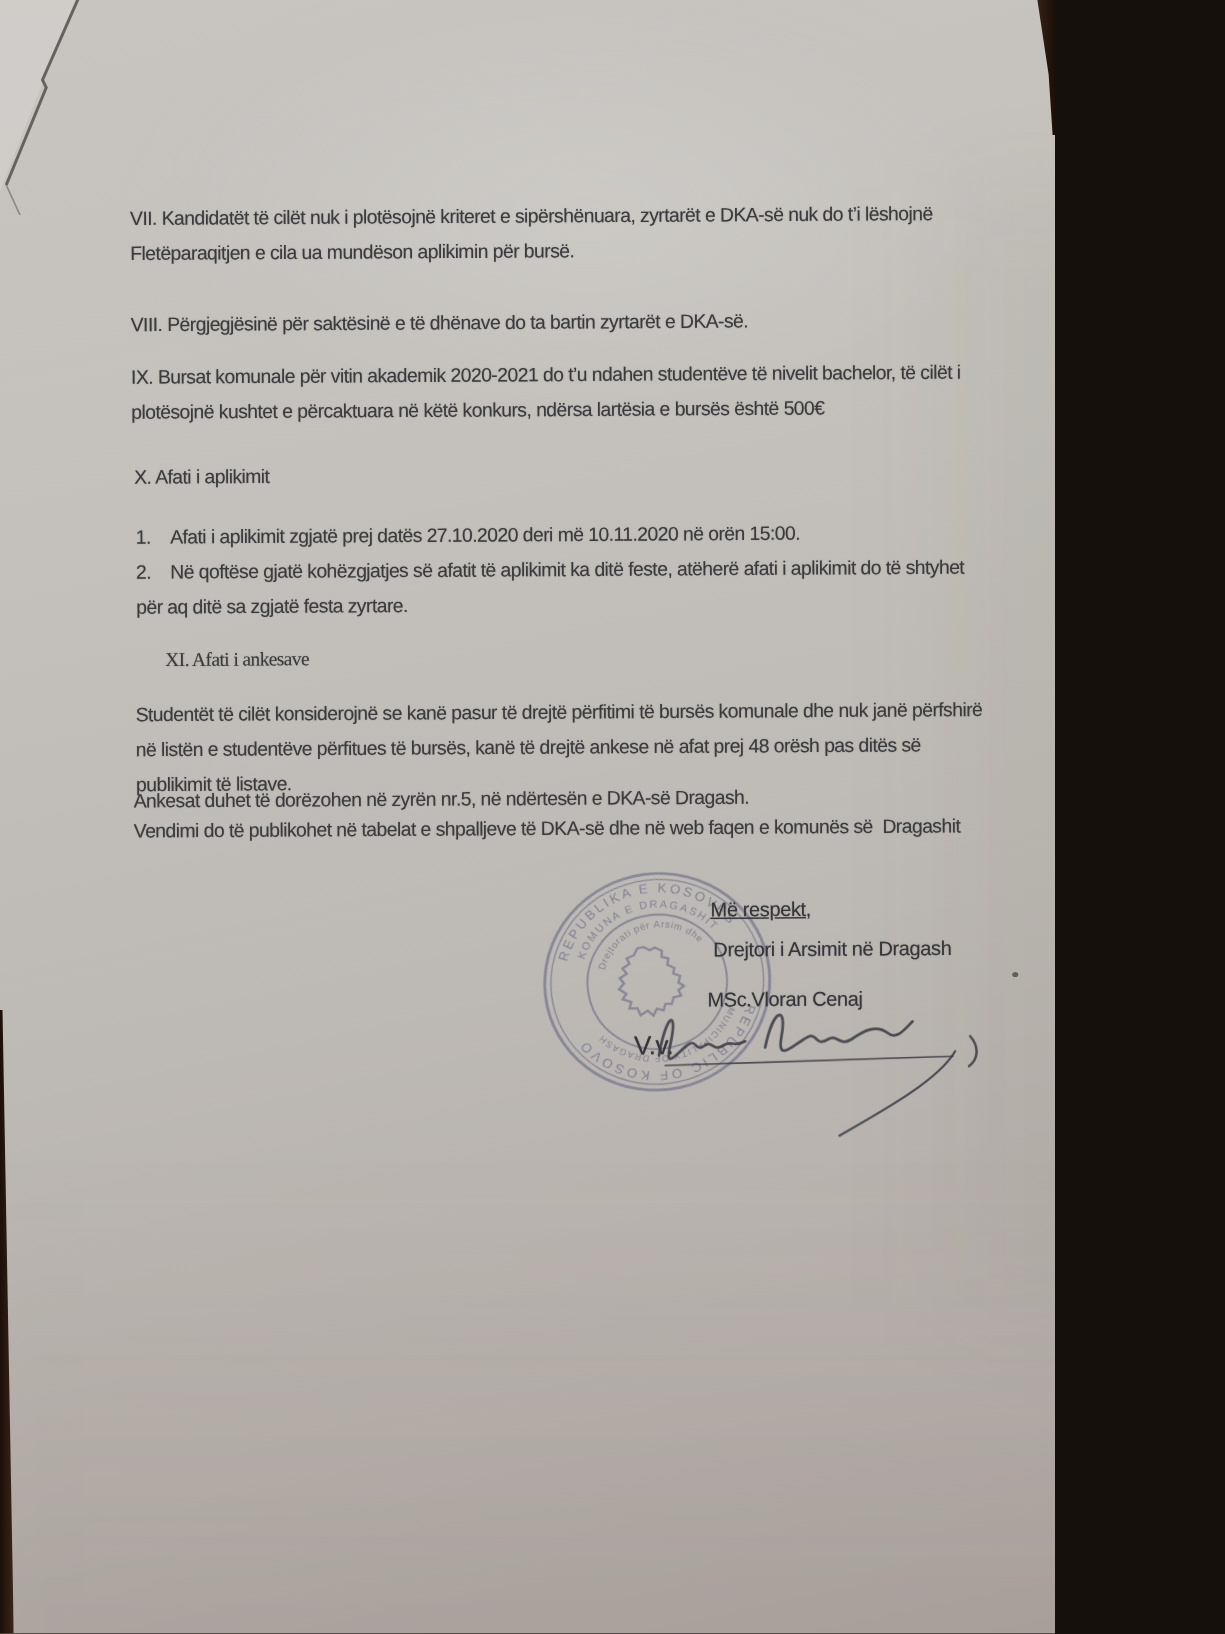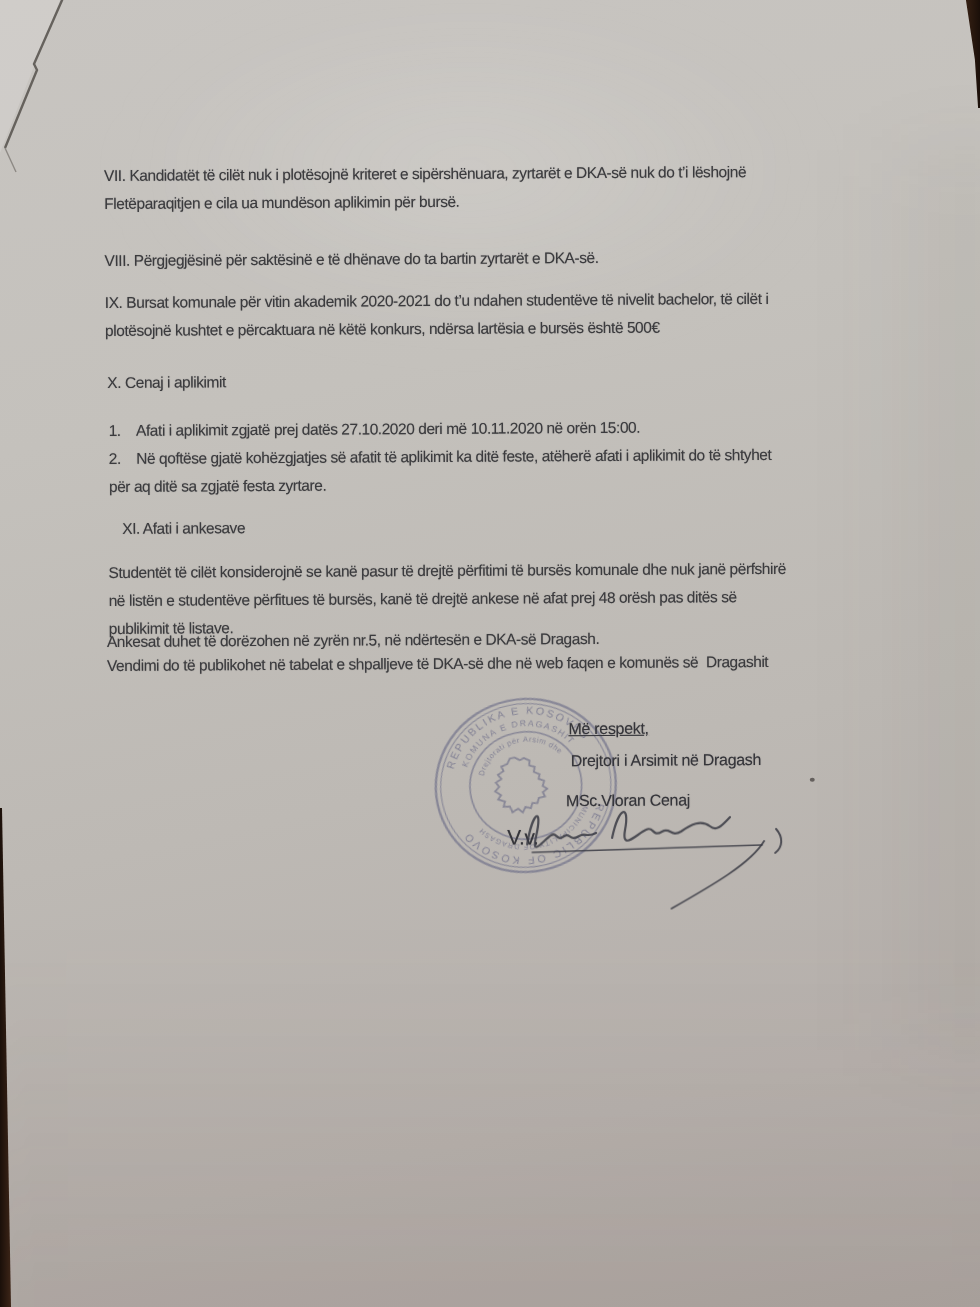--- a/index.html
+++ b/index.html
@@ -1,16 +1,16 @@
 <!DOCTYPE html>
 <html><head>
 <meta charset="utf-8">
 <style>
   html,body{margin:0;padding:0;background:#15100c;}
-  #photo{position:relative;width:980px;height:1307px;overflow:hidden;
+  #photo{position:relative;width:844px;height:1307px;overflow:hidden;
          font-family:"Liberation Sans",sans-serif;background:#15100c;}
   
   #paper{position:absolute;inset:0;
          background:linear-gradient(168deg,#c8c5c1 0%,#c4c1bc 30%,#bdb9b4 58%,#b6b0ac 82%,#aea7a3 100%);}
   .shade{position:absolute;pointer-events:none;filter:blur(40px);}
   #shade-top{left:120px;top:10px;width:700px;height:320px;background:radial-gradient(ellipse at center,rgba(255,255,255,.14),rgba(255,255,255,0) 70%);}
   #shade-bottom{left:-40px;bottom:-60px;width:1100px;height:420px;background:linear-gradient(180deg,rgba(96,76,64,0) 0%,rgba(96,76,64,.10) 100%);}
   #shade-right{right:-30px;top:150px;width:160px;height:900px;background:linear-gradient(90deg,rgba(70,60,52,0) 0%,rgba(70,60,52,.08) 100%);}
 
   
@@ -67,27 +67,27 @@
   <div id="content">
 
     <div class="txt" style="left:104px;top:162px;">VII. Kandidatët të cilët nuk i plotësojnë kriteret e sipërshënuara, zyrtarët e DKA-së nuk do t’i lëshojnë
 Fletëparaqitjen e cila ua mundëson aplikimin për bursë.</div>
 
     <div class="txt" style="left:104px;top:247px;">VIII. Përgjegjësinë për saktësinë e të dhënave do ta bartin zyrtarët e DKA-së.</div>
 
     <div class="txt" style="left:104px;top:289px;">IX. Bursat komunale për vitin akademik 2020-2021 do t’u ndahen studentëve të nivelit bachelor, të cilët i
 plotësojnë kushtet e përcaktuara në këtë konkurs, ndërsa lartësia e bursës është 500€</div>
 
-    <div class="txt" style="left:106px;top:369px;">X. Cenaj i aplikimit</div>
+    <div class="txt" style="left:106px;top:369px;">X. Afati i aplikimit</div>
 
     <div class="txt" style="left:107px;top:417px;">1.&nbsp;&nbsp;&nbsp;&nbsp;Afati i aplikimit zgjatë prej datës 27.10.2020 deri më 10.11.2020 në orën 15:00.
 2.&nbsp;&nbsp;&nbsp;&nbsp;Në qoftëse gjatë kohëzgjatjes së afatit të aplikimit ka ditë feste, atëherë afati i aplikimit do të shtyhet
 për aq ditë sa zgjatë festa zyrtare.</div>
 
-    <div class="txt" style="left:120px;top:515px;">XI. Afati i ankesave</div>
+    <div class="txt" style="left:130px;top:515px;font-family:Liberation Serif, serif;">XI. Afati i ankesave</div>
 
     <div class="txt" style="left:106px;top:559px;">Studentët të cilët konsiderojnë se kanë pasur të drejtë përfitimi të bursës komunale dhe nuk janë përfshirë
 në listën e studentëve përfitues të bursës, kanë të drejtë ankese në afat prej 48 orësh pas ditës së
 publikimit të listave.</div>
 
     <div class="txt txt-tight" style="left:104px;top:630px;">Ankesat duhet të dorëzohen në zyrën nr.5, në ndërtesën e DKA-së Dragash.</div>
 
     <div class="txt txt-tight" style="left:104px;top:654px;">Vendimi do të publikohet në tabelat e shpalljeve të DKA-së dhe në web faqen e komunës së&nbsp; Dragashit</div>
 
     <svg id="official-stamp" viewBox="0 0 200 200" preserveAspectRatio="none">

